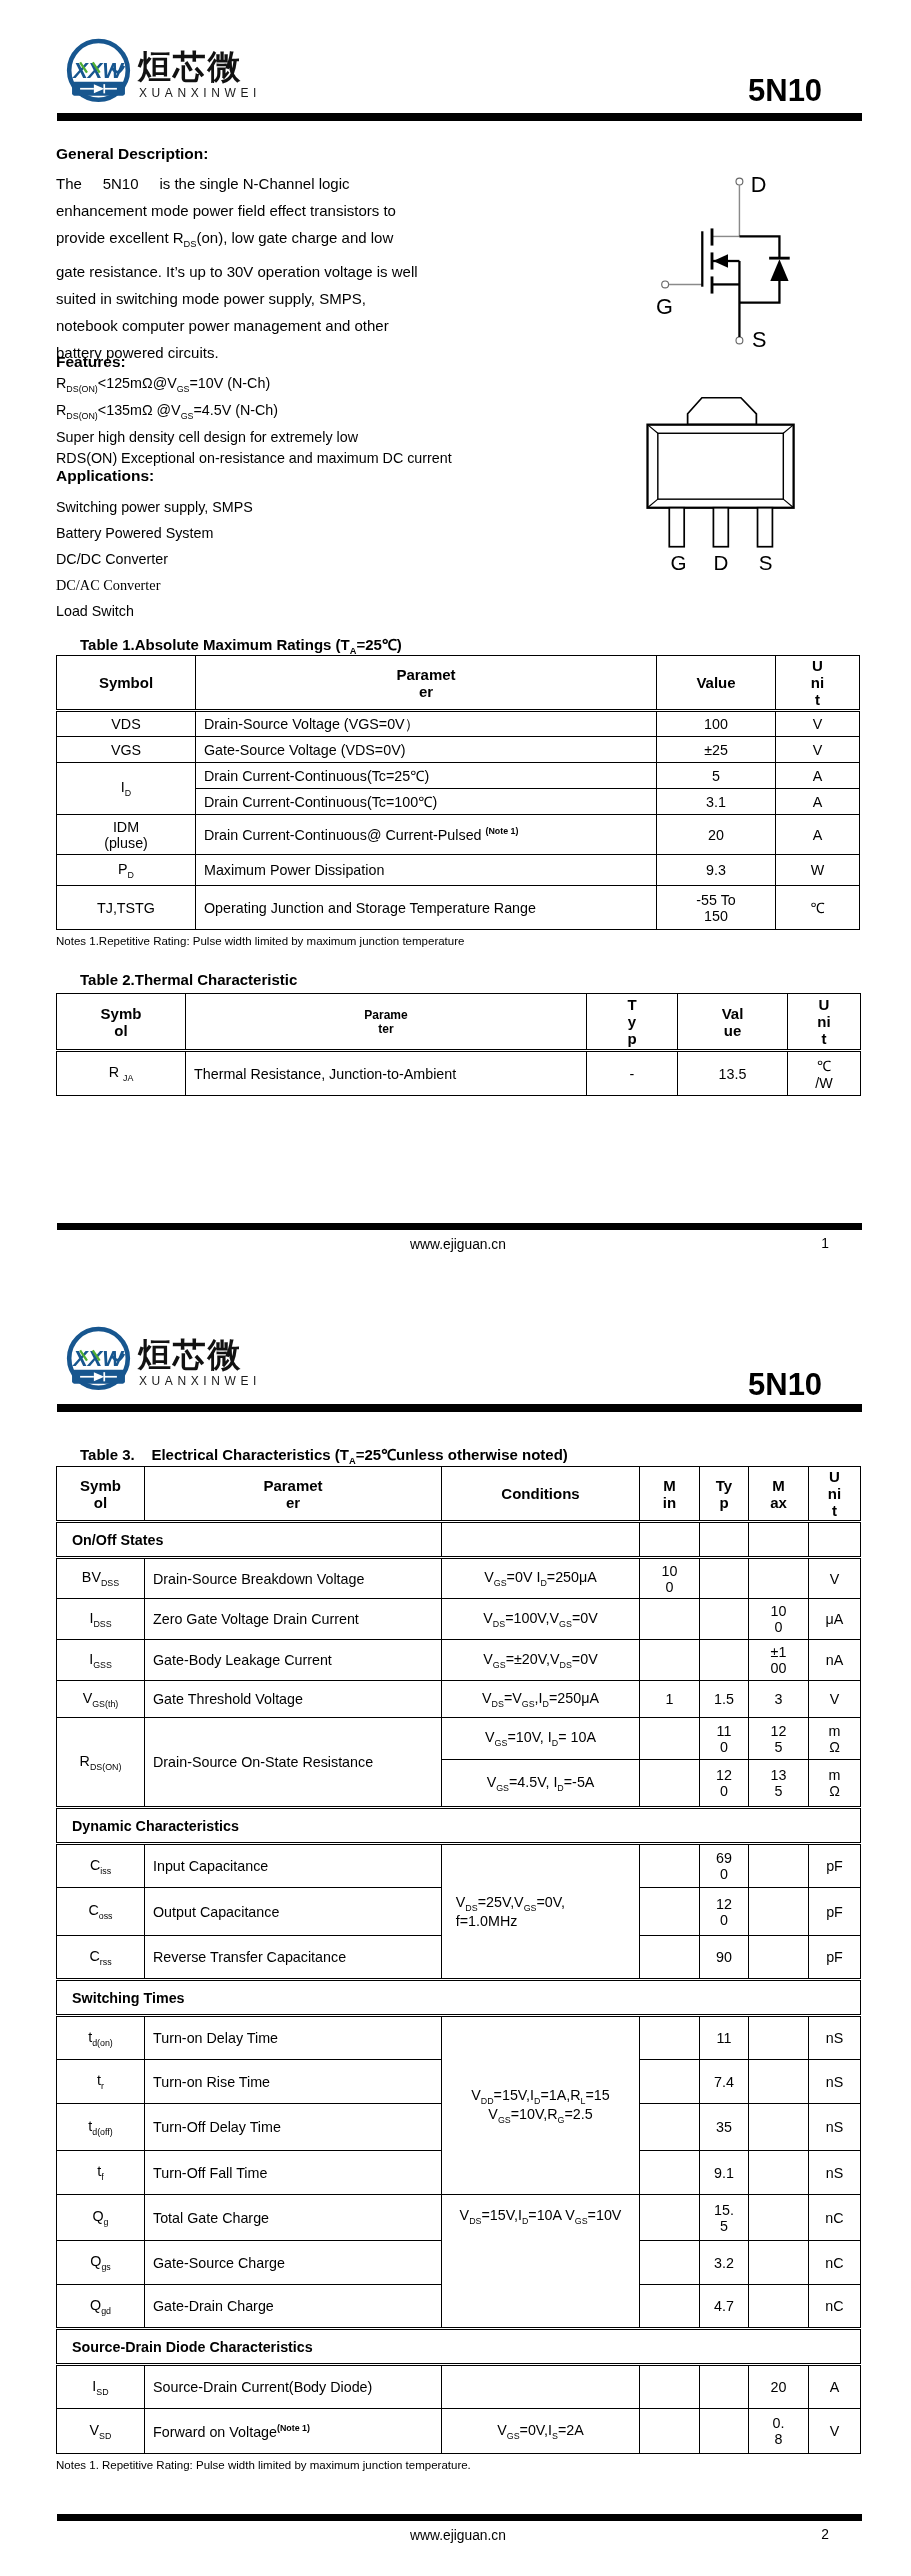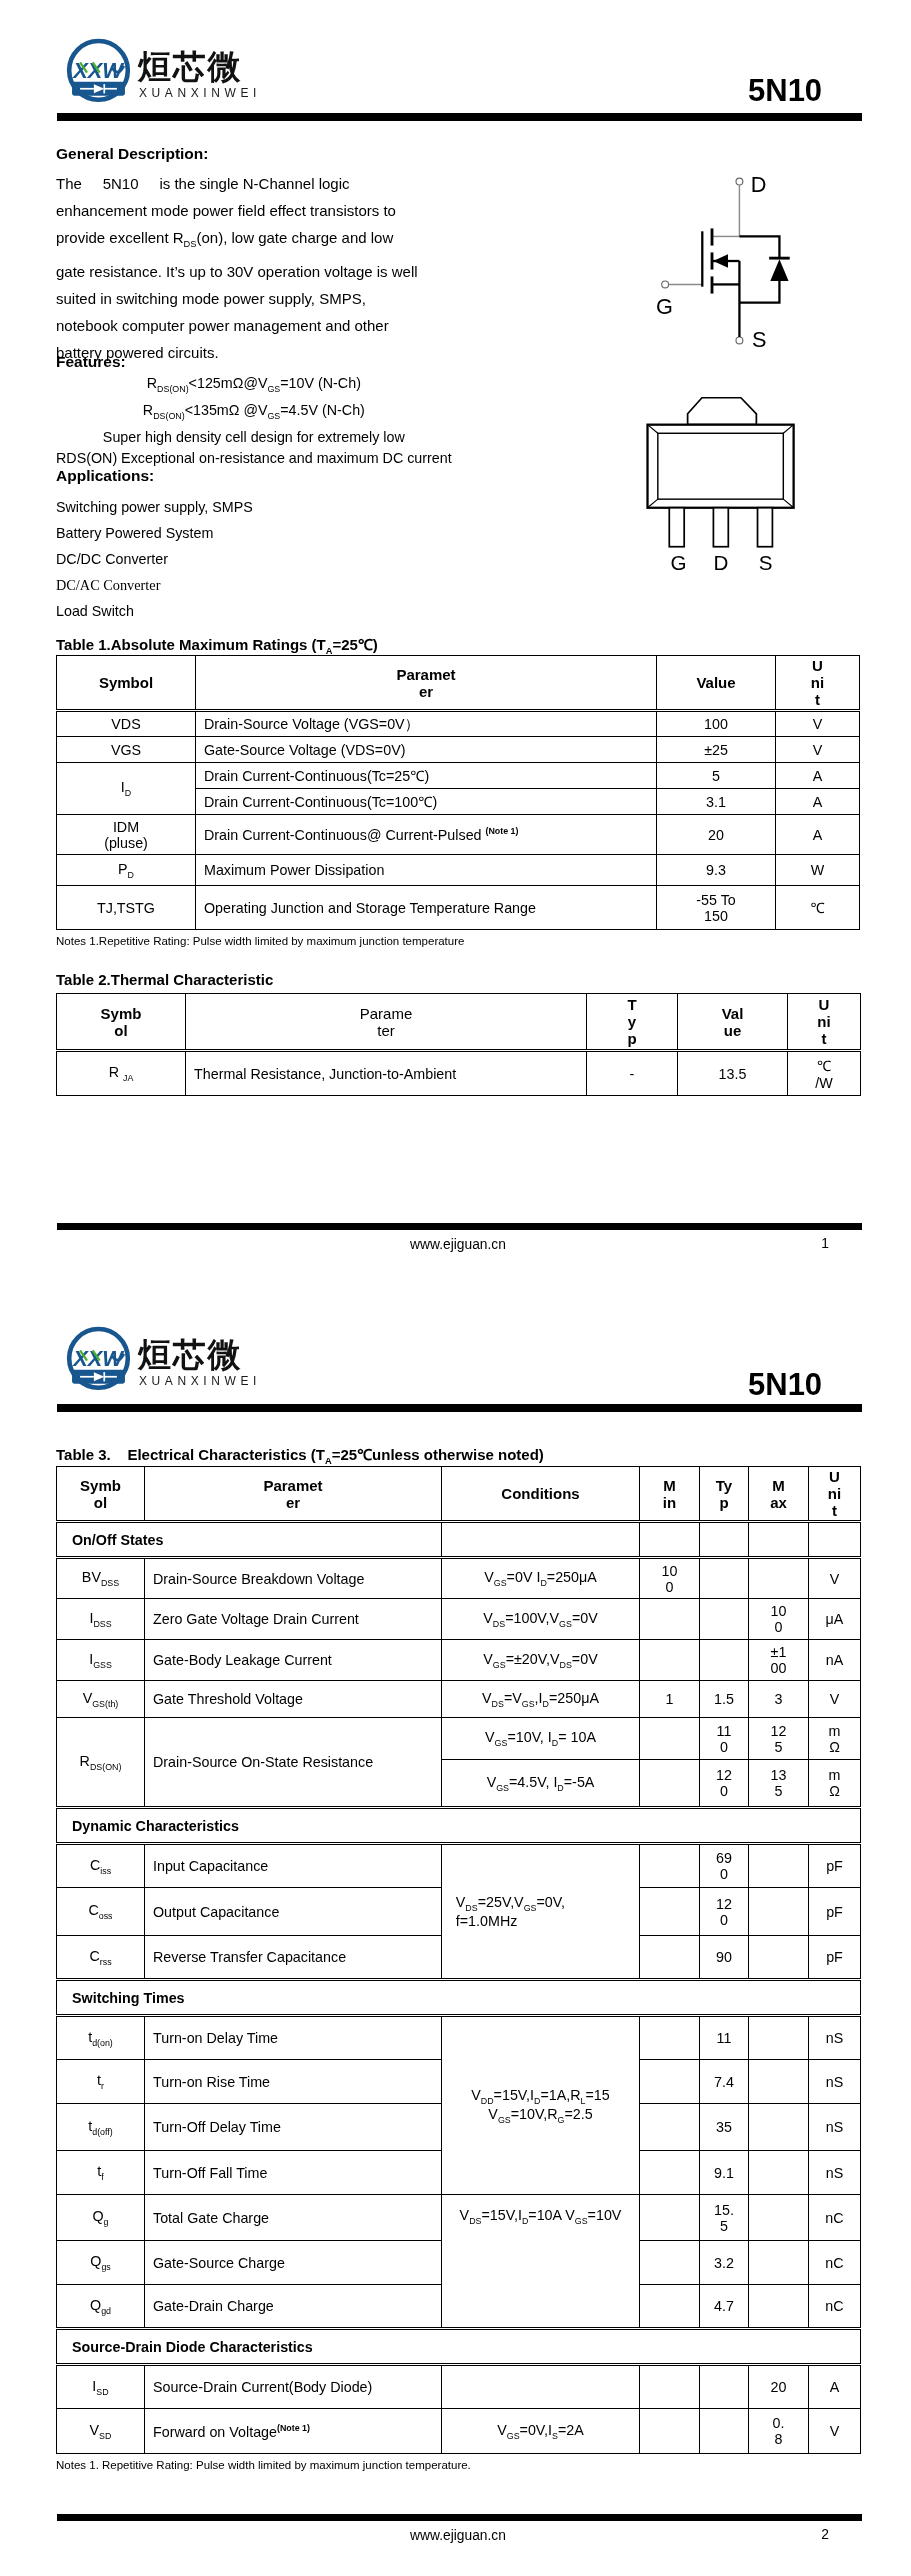--- a/index.html
+++ b/index.html
@@ -10,39 +10,39 @@
   
   .brand-cn{font-size:33px;font-weight:bold;letter-spacing:1.7px;color:#111;}
   .brand-en{font-size:12px;letter-spacing:4.6px;color:#1a1a1a;}
   .part-number{font-size:31px;font-weight:bold;color:#000;}
   .header-rule{background:#000;height:7.5px;}
 
   
   .sec-title{font-size:15.5px;font-weight:bold;}
   .desc{font-size:15px;line-height:27px;width:401px;}
   .feat li, .apps li{list-style:none;}
-  .feat{font-size:14.3px;line-height:21px;margin:0;padding:0;text-align:center;}
+  .feat{font-size:14.3px;line-height:21px;margin:0;padding:0;}
   .apps{font-size:14.3px;line-height:26px;margin:0;padding:0;}
   .apps li:nth-child(4){font-family:"Liberation Serif",serif;}
   sub{font-size:62%;}
   sup{font-size:62%;}
 
   
   .t{border-collapse:collapse;table-layout:fixed;}
   .t td{border:1.1px solid #000;font-size:14.3px;text-align:center;vertical-align:middle;
         white-space:pre-line;padding:1.1px 2.9px;overflow:hidden;}
   .t .th{font-weight:bold;font-size:15px;}
-  .t .th-reg{font-weight:normal;font-size:15px;}
+  .t .th-reg{font-weight:bold;font-size:12px;}
   .t .pl{text-align:left;padding-left:8px;}
   .t .sec{text-align:left;font-weight:bold;padding-left:15px;}
   .t tr.hdr td{border-bottom:3.4px double #000;}
   .t tr.secrow td{border-top:3.4px double #000;border-bottom:3.4px double #000;}
   .t .cond-left{text-align:left;padding-left:13.8px;}
   .t .cond-top{vertical-align:top;padding-top:11.5px;}
-  .tbl-title{font-size:15px;font-weight:bold;}
+  .tbl-title{font-size:15px;font-weight:bold;margin-left:24px;}
   .note{font-size:11.5px;margin-top:4.6px;}
 
   
   .footer-rule{background:#000;height:6.9px;}
   .footer-url{font-size:13.8px;text-align:center;}
   .footer-page{font-size:13.8px;text-align:right;}
 </style>
 </head>
 <body>
 

